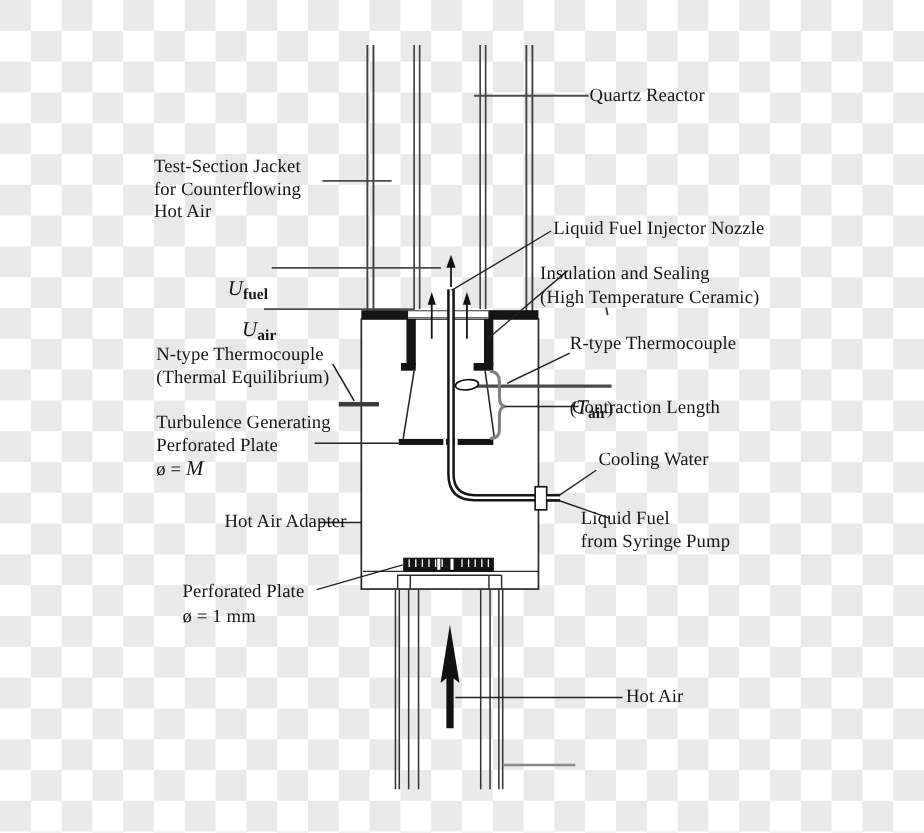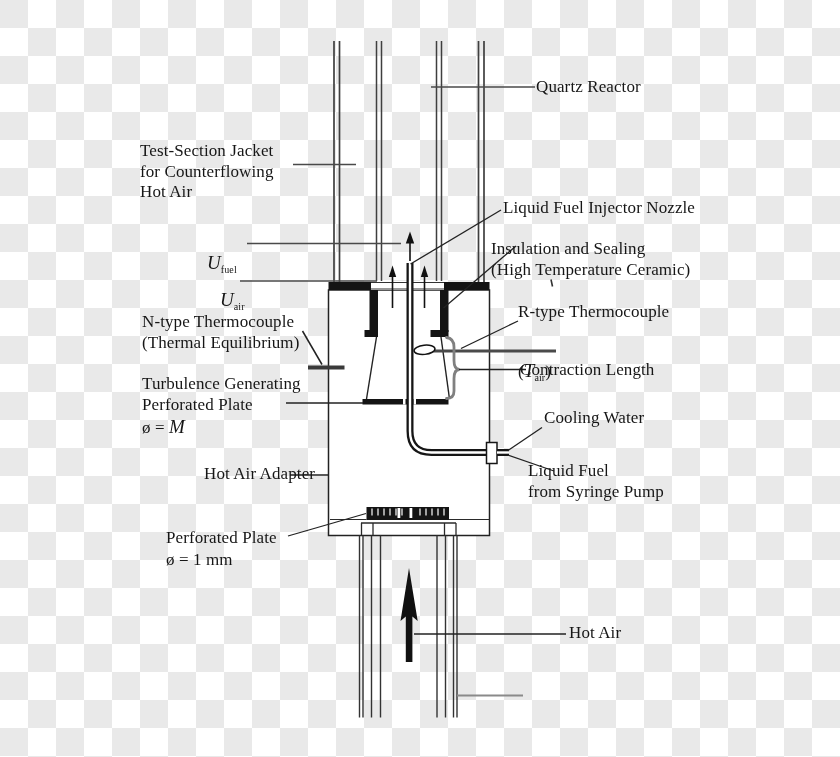--- a/index.html
+++ b/index.html
@@ -9,21 +9,21 @@
     background:repeating-conic-gradient(#ffffff 0% 25%, #e9e9e9 0% 50%) 0 0 / 56px 56px;
   }
   #stage{position:absolute;inset:0;width:840px;height:750px;}
   svg{position:absolute;left:0;top:0;}
   .lbl{
     position:absolute;color:#161616;font-size:17px;line-height:20.5px;
     white-space:pre-line;letter-spacing:0.1px;
   }
   .ctr{}
   .sym{font-style:italic;font-size:19px;}
-  .sub{font-size:10px;font-style:normal;vertical-align:-4px;}
+  .sub{font-size:14px;font-style:normal;vertical-align:-4px;font-weight:bold;}
   .paren{font-size:17px;}
 </style>
 </head>
 <body>
 
 <div id="stage">
 
   <svg width="840" height="757" viewBox="0 0 840 757">
 
     <g stroke="#3f3f3f" stroke-width="1.7">

